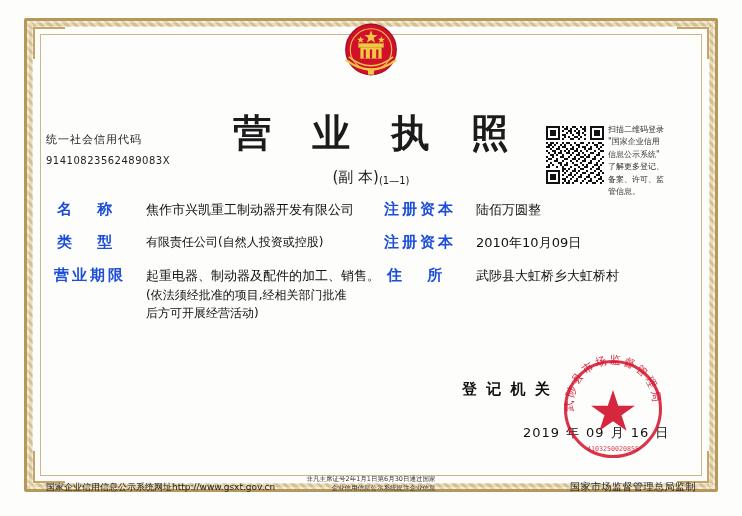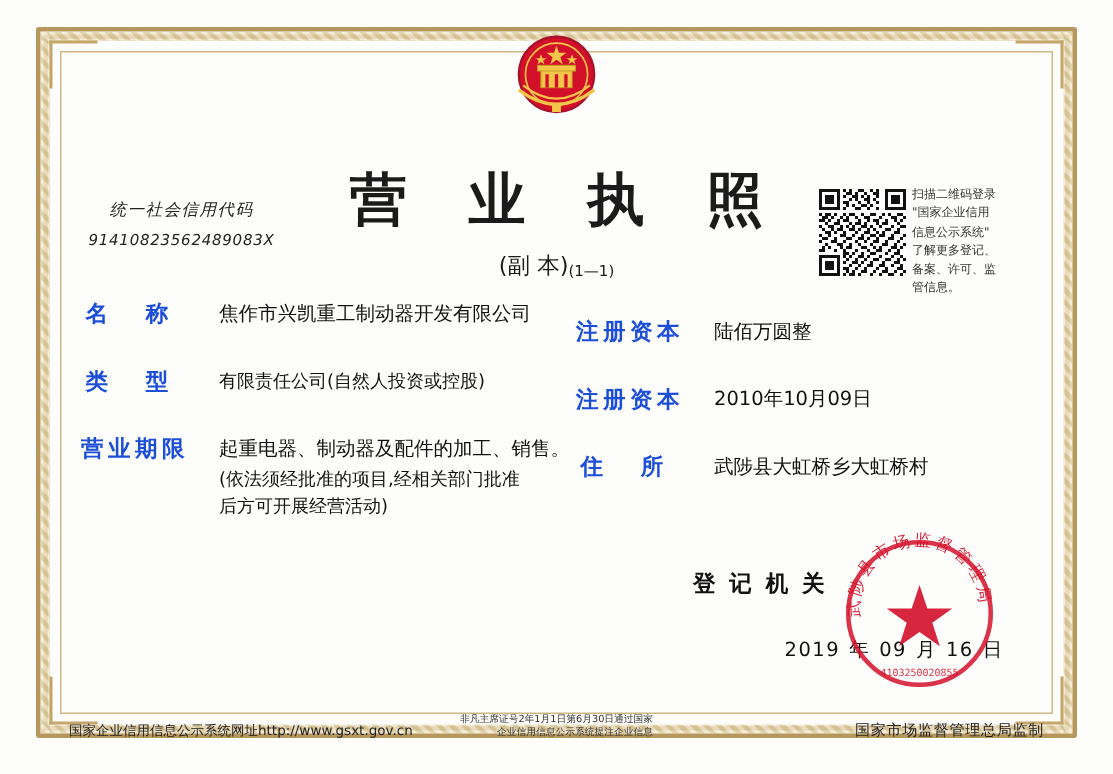--- a/index.html
+++ b/index.html
@@ -64,23 +64,22 @@
     text-indent:14px;
   }
   .subtitle{
     position:absolute;left:0;right:0;top:168px;
     text-align:center;font-size:15px;color:#1b1b1b;
   }
   .subtitle .sub-num{font-size:10px;vertical-align:-2px;}
 
   
   .code-block{
-    position:absolute;left:46px;top:132px;width:150px;text-align:center;
+    position:absolute;left:46px;top:132px;width:150px;text-align:left;
     line-height:1.5;
-    font-style:italic;
   }
   .code-label{font-size:11px;color:#222;letter-spacing:1px;}
   .code-value{font-size:10px;color:#222;margin-top:4px;letter-spacing:0.5px;}
 
   
   .qr-wrap{
     position:absolute;right:46px;top:124px;width:184px;height:64px;
   }
   .qr-text{
     position:absolute;right:0;top:0;width:88px;
@@ -91,21 +90,21 @@
     background:#fff;
   }
 
   
   .fields{
     position:absolute;left:54px;top:200px;right:54px;
   }
   .row{display:flex;margin-bottom:13px;}
   .col{display:flex;flex:1;align-items:flex-start;}
   .col.left{width:330px;flex:0 0 330px;}
-  .col.right{flex:1;margin-top:12px;}
+  .col.right{flex:1;}
   .lbl{
     font-size:15px;font-weight:bold;color:#1d4ed8;
     width:92px;flex:0 0 92px;
     letter-spacing:0px;
     text-align:justify;
     white-space:nowrap;
   }
   .lbl.sp4{letter-spacing:10px;text-indent:3px;}
   .lbl.sp3{letter-spacing:3px;}
   .val{

